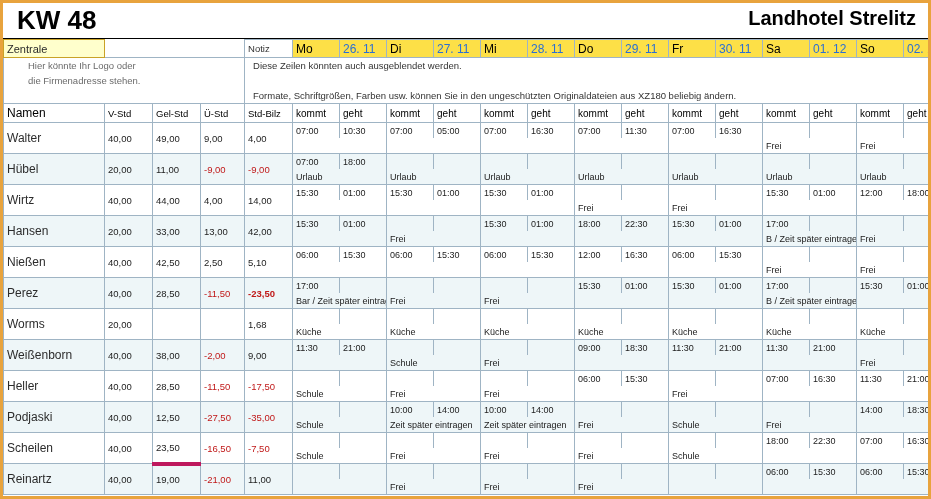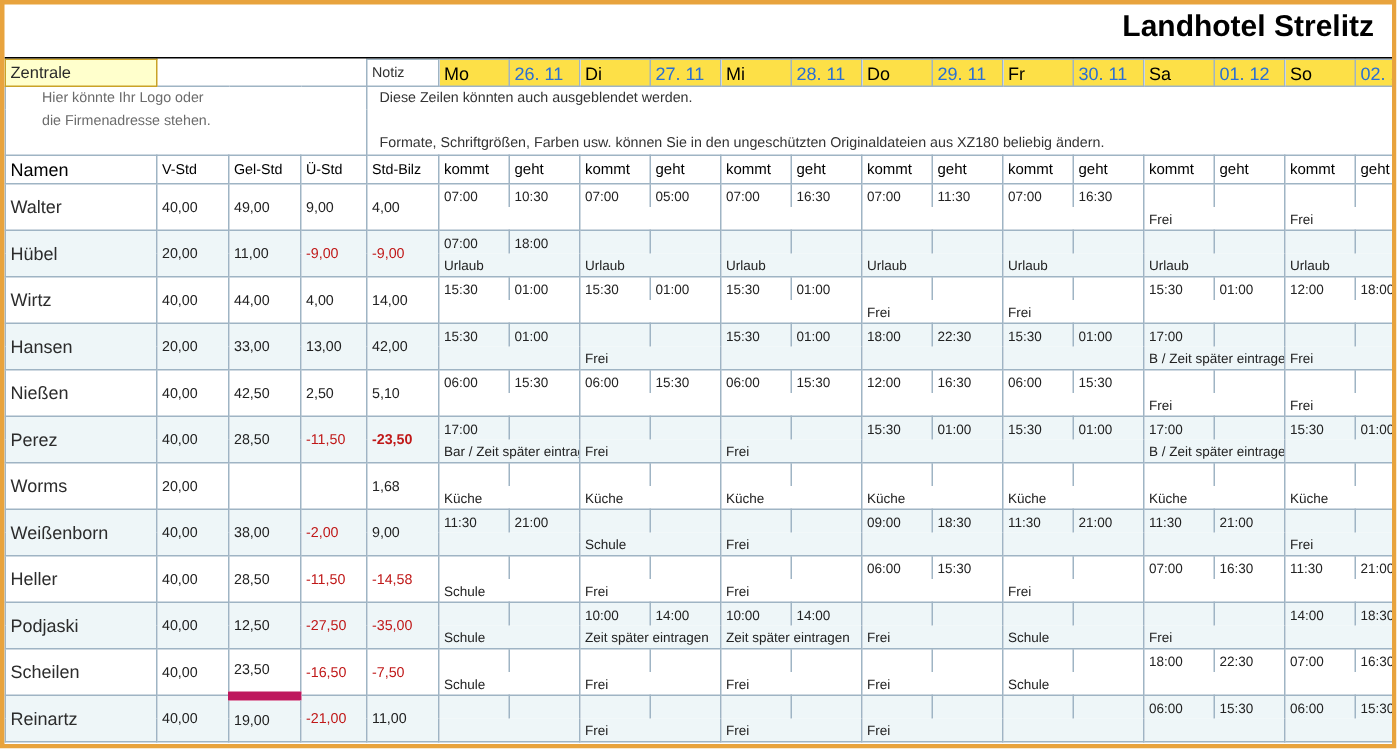--- a/index.html
+++ b/index.html
@@ -86,20 +86,21 @@
   .rowA{background:#ffffff;}
   .rowB{background:#eef6f8;}
   .wide{white-space:nowrap;overflow:visible;}
 </style>
 </head>
 <body>
 
 <div id="page">
 
   <div class="hdr">
+    <div class="kw">KW 48</div>
     <div class="hotel">Landhotel Strelitz</div>
   </div>
 
   <table class="grid">
     <colgroup>
       <col class="c-name">
         <col class="c-vstd">
         <col class="c-gel">
         <col class="c-ue">
         <col class="c-bilz">
@@ -409,21 +410,21 @@
           <td class="tcell rowB" colspan="2" style="border-top:none;"></td>
           <td class="tcell rowB" colspan="2" style="border-top:none;"></td>
           <td class="tcell rowB" colspan="2" style="border-top:none;"></td>
           <td class="tcell rowB" colspan="2" style="border-top:none;">Frei</td>
         </tr>
         <tr class="rowA">
           <td class="namecell rowA" rowspan="2" style="border-top:1px solid #000;">Heller</td>
           <td class="num rowA" rowspan="2" style="border-top:1px solid #000;">40,00</td>
           <td class="num rowA" rowspan="2" style="border-top:1px solid #000;">28,50</td>
           <td class="num rowA neg" rowspan="2" style="border-top:1px solid #000;">-11,50</td>
-          <td class="num rowA neg" rowspan="2" style="border-top:1px solid #000;">-14,58</td>
+          <td class="num rowA neg" rowspan="2" style="border-top:1px solid #000;">-17,50</td>
           <td class="tcell rowA" style="border-top:1px solid #000;border-bottom:none;"></td>
           <td class="tcell rowA" style="border-top:1px solid #000;border-bottom:none;"></td>
           <td class="tcell rowA" style="border-top:1px solid #000;border-bottom:none;"></td>
           <td class="tcell rowA" style="border-top:1px solid #000;border-bottom:none;"></td>
           <td class="tcell rowA" style="border-top:1px solid #000;border-bottom:none;"></td>
           <td class="tcell rowA" style="border-top:1px solid #000;border-bottom:none;"></td>
           <td class="tcell rowA" style="border-top:1px solid #000;border-bottom:none;">06:00</td>
           <td class="tcell rowA" style="border-top:1px solid #000;border-bottom:none;">15:30</td>
           <td class="tcell rowA" style="border-top:1px solid #000;border-bottom:none;"></td>
           <td class="tcell rowA" style="border-top:1px solid #000;border-bottom:none;"></td>
@@ -497,21 +498,21 @@
           <td class="tcell rowA" colspan="2" style="border-top:none;">Frei</td>
           <td class="tcell rowA" colspan="2" style="border-top:none;">Frei</td>
           <td class="tcell rowA" colspan="2" style="border-top:none;">Frei</td>
           <td class="tcell rowA" colspan="2" style="border-top:none;">Schule</td>
           <td class="tcell rowA" colspan="2" style="border-top:none;"></td>
           <td class="tcell rowA" colspan="2" style="border-top:none;"></td>
         </tr>
         <tr class="rowB">
           <td class="namecell rowB" rowspan="2" style="border-top:1px solid #000;">Reinartz</td>
           <td class="num rowB" rowspan="2" style="border-top:1px solid #000;">40,00</td>
-          <td class="num rowB" rowspan="2" style="border-top:6px solid #be185d;">19,00</td>
+          <td class="num rowB" rowspan="2" style="border-top:4px solid #be185d;">19,00</td>
           <td class="num rowB neg" rowspan="2" style="border-top:1px solid #000;">-21,00</td>
           <td class="num rowB" rowspan="2" style="border-top:1px solid #000;">11,00</td>
           <td class="tcell rowB" style="border-top:1px solid #000;border-bottom:none;"></td>
           <td class="tcell rowB" style="border-top:1px solid #000;border-bottom:none;"></td>
           <td class="tcell rowB" style="border-top:1px solid #000;border-bottom:none;"></td>
           <td class="tcell rowB" style="border-top:1px solid #000;border-bottom:none;"></td>
           <td class="tcell rowB" style="border-top:1px solid #000;border-bottom:none;"></td>
           <td class="tcell rowB" style="border-top:1px solid #000;border-bottom:none;"></td>
           <td class="tcell rowB" style="border-top:1px solid #000;border-bottom:none;"></td>
           <td class="tcell rowB" style="border-top:1px solid #000;border-bottom:none;"></td>

